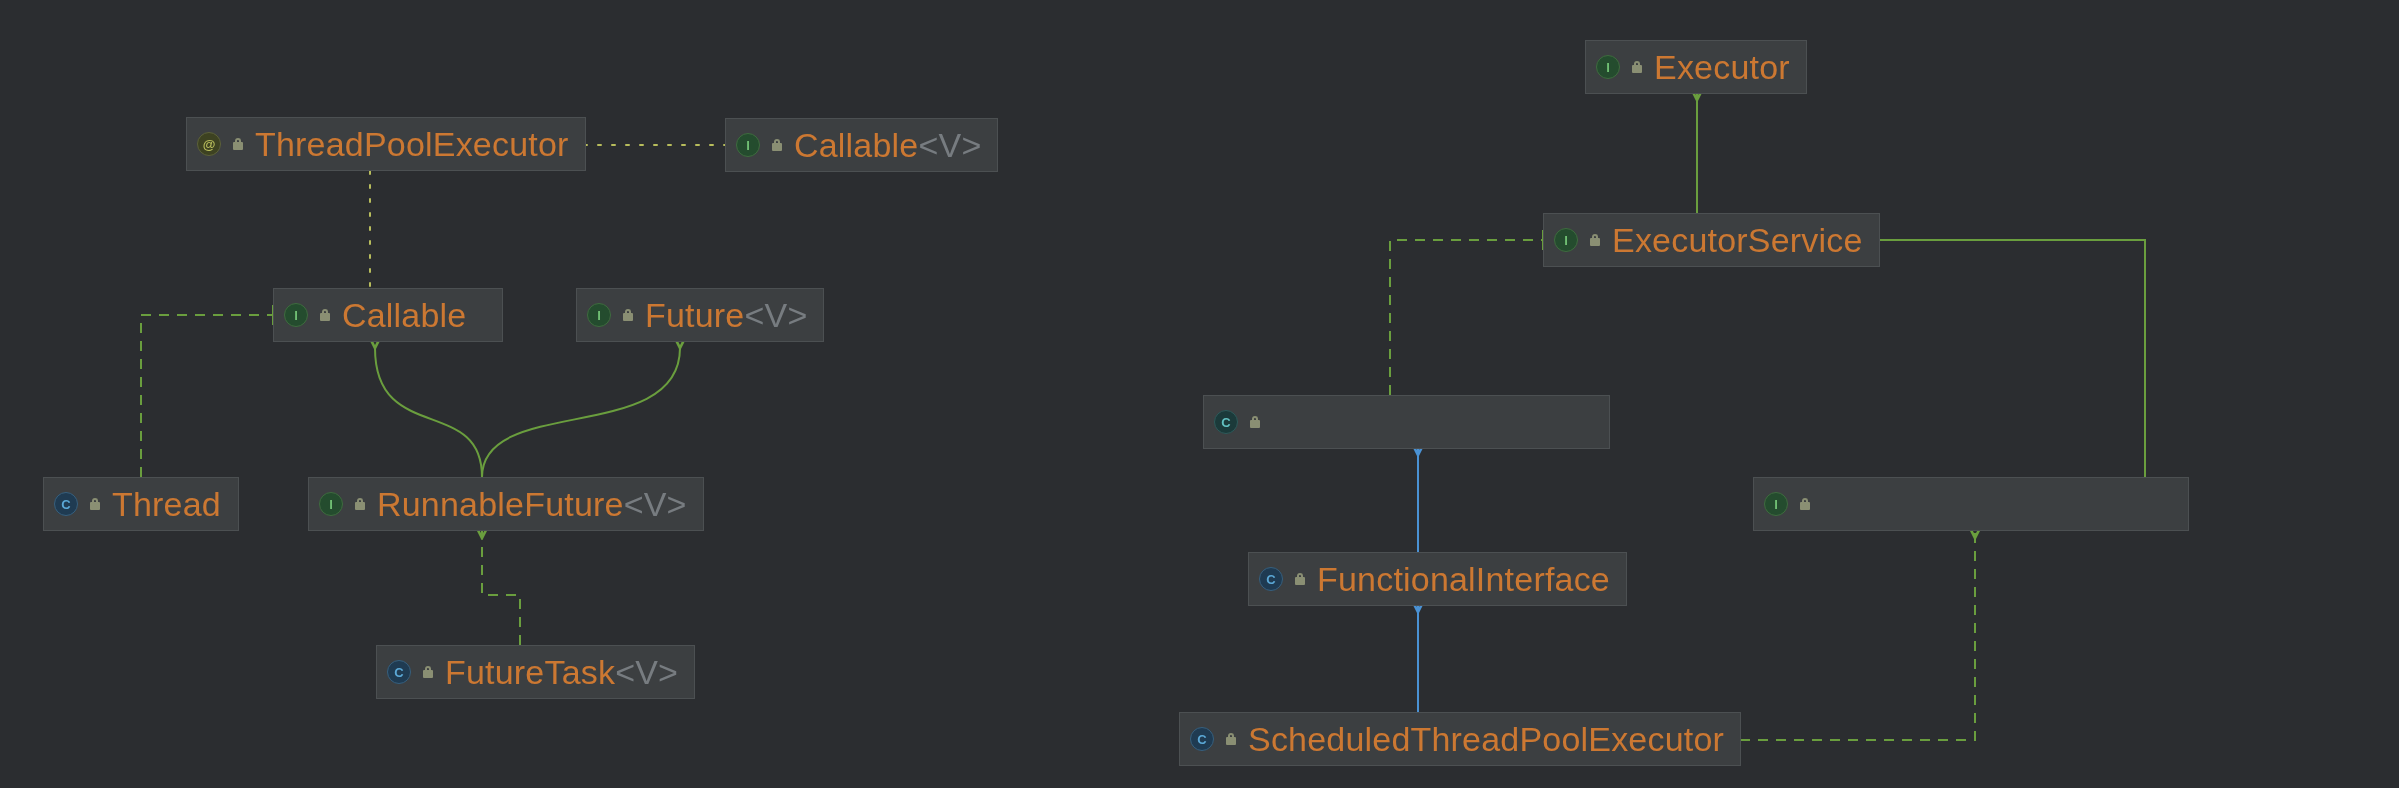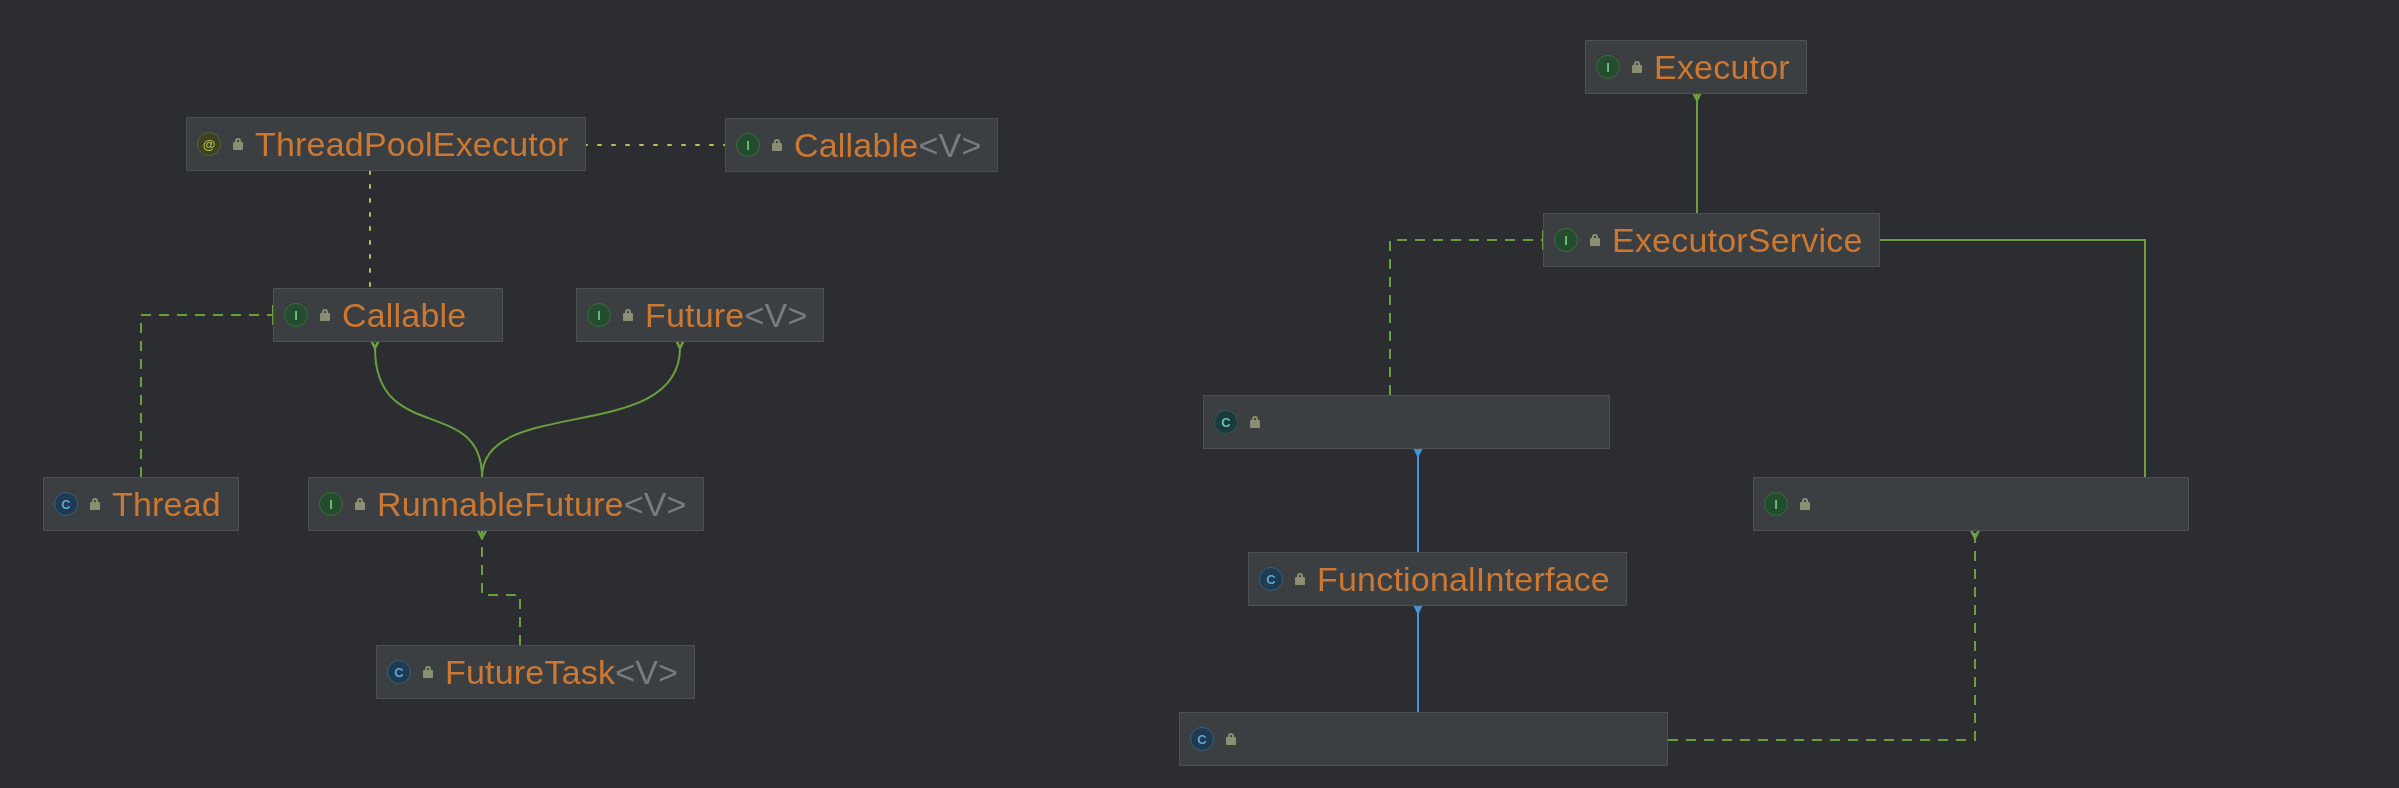--- a/index.html
+++ b/index.html
@@ -115,16 +115,17 @@
         <span class="lock"></span>
       </div>
       <div class="node" style="left: 1248px; top: 552px; min-width: 352px; height: 54px;">
         <span class="ic ic-c">C</span>
         <span class="lock"></span>
         <span class="label">FunctionalInterface</span>
       </div>
       <div class="node" style="left: 1179px; top: 712px; min-width: 489px; height: 54px;">
         <span class="ic ic-c">C</span>
         <span class="lock"></span>
+        <span class="label">ScheduledThreadPoolExecutor</span>
       </div>
     </div>
 
 </div>
 
 </body></html>

